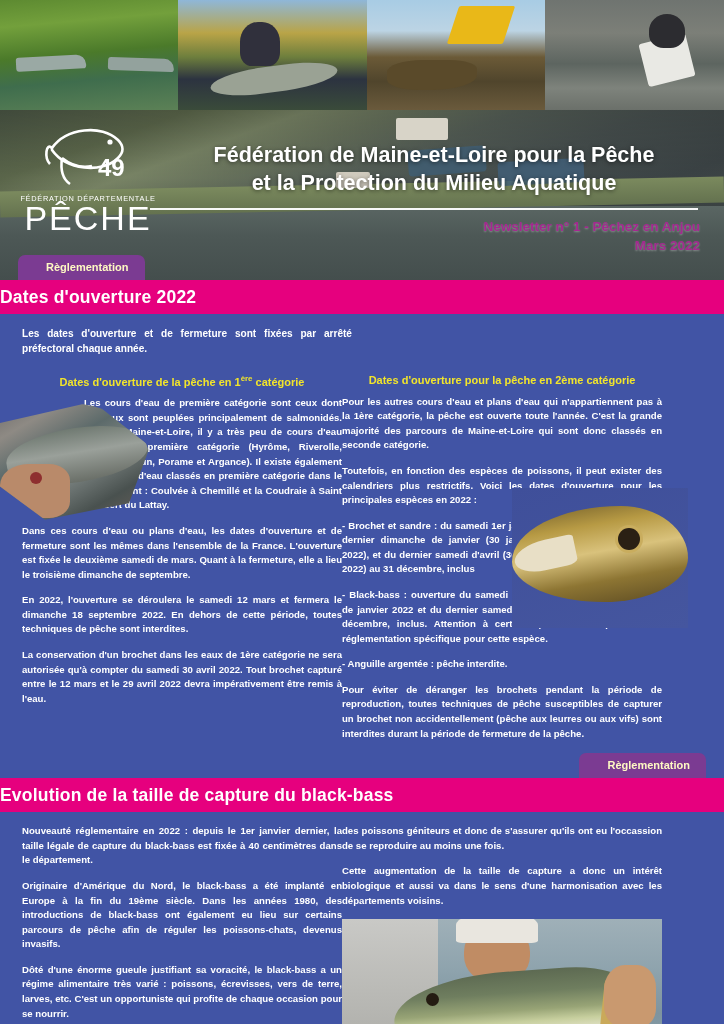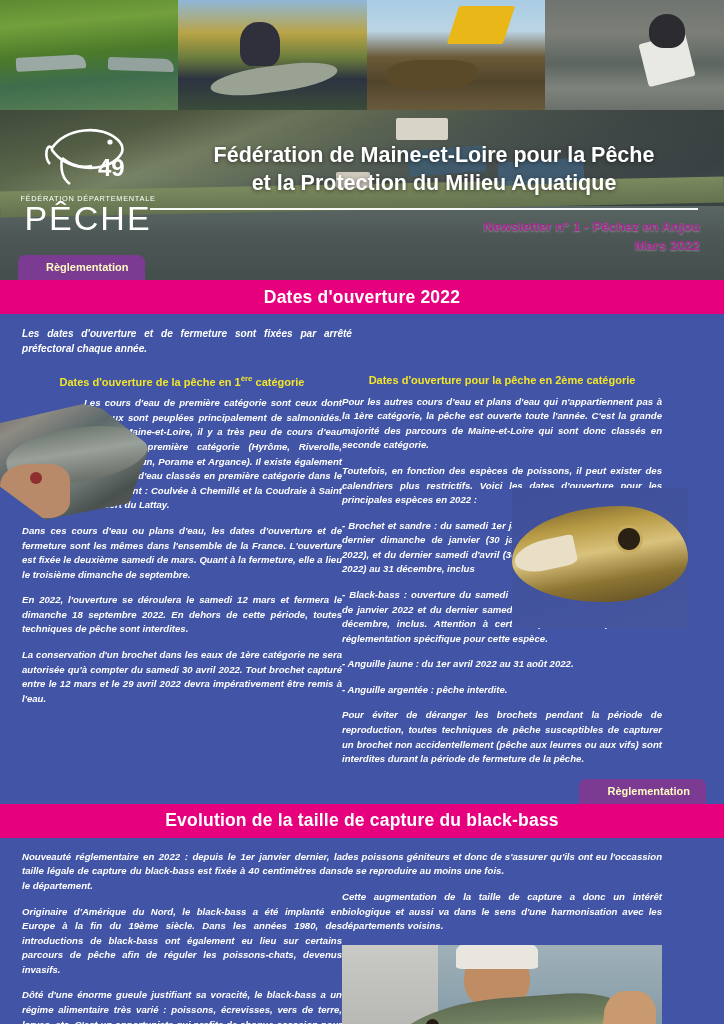--- a/index.html
+++ b/index.html
@@ -95,41 +95,40 @@
     font-weight:700;
     padding:6px 16px 7px 28px;
     border-radius: 7px 7px 0 0;
   }
   .tab-left  { left:18px;  bottom:0; }
   .tab-right { right:18px; bottom:0; border-radius: 7px 7px 0 0; }
 
   
   .section-bar {
     width:724px; height:34px; background:#e6007e;
-    display:flex; align-items:center; justify-content:center;
+    display:flex; align-items:center; justify-content:flex-start;
   }
   .section-bar h2 {
     color:#ffffff; font-size:17.5px; font-weight:600; letter-spacing:.2px;
   }
 
   
   .content {
     position:relative; width:724px; background:#4154a5; padding:12px 0 0 0;
   }
   .cols { display:flex; padding:0 22px; }
   .col  { width:320px; position:relative; }
 
   p.body-text, p.intro {
     color:#ffffff;
     font-size:9.6px;
     line-height:1.52;
     text-align:justify;
     font-weight:700;
     margin-bottom:11px;
-    font-style:italic;
   }
   p.intro { font-size:10.1px; }
   h3.sub {
     color:#f2e52b; font-size:11px; font-weight:700; text-align:center;
     margin:6px 0 9px 0;
   }
   .sup { font-size:.72em; vertical-align:super; }
 
   
   .fig {
@@ -255,21 +254,20 @@
       <p class="body-text">Toutefois, en fonction des espèces de poissons, il peut exister des calendriers plus restrictifs. Voici les dates d'ouverture pour les principales espèces en 2022 :</p>
 
       <div class="fig fig-zander">
         <div class="z-head"></div>
         <div class="z-mouth"></div>
         <div class="z-eye"></div>
       </div>
 
       <p class="body-text" style="width:212px;">- Brochet et sandre : du samedi 1er janvier au dernier dimanche de janvier (30 janvier en 2022), et du dernier samedi d'avril (30 avril en 2022) au 31 décembre, inclus</p>
       <p class="body-text">- Black-bass : ouverture du samedi 1er janvier au dernier dimanche de janvier 2022 et du dernier samedi d'avril (30 avril en 2022) au 31 décembre, inclus. Attention à certains plans d'eau qui ont une réglementation spécifique pour cette espèce.</p>
-      <p class="body-text">- Anguille jaune : du 1er avril 2022 au 31 août 2022.</p>
       <p class="body-text">- Anguille argentée : pêche interdite.</p>
       <p class="body-text">Pour éviter de déranger les brochets pendant la période de reproduction, toutes techniques de pêche susceptibles de capturer un brochet non accidentellement (pêche aux leurres ou aux vifs) sont interdites durant la période de fermeture de la pêche.</p>
     </div>
   </div>
 
   <div style="position:relative;height:26px;">
     <div class="tab-badge tab-right">Règlementation</div>
   </div>
 </div>
 

